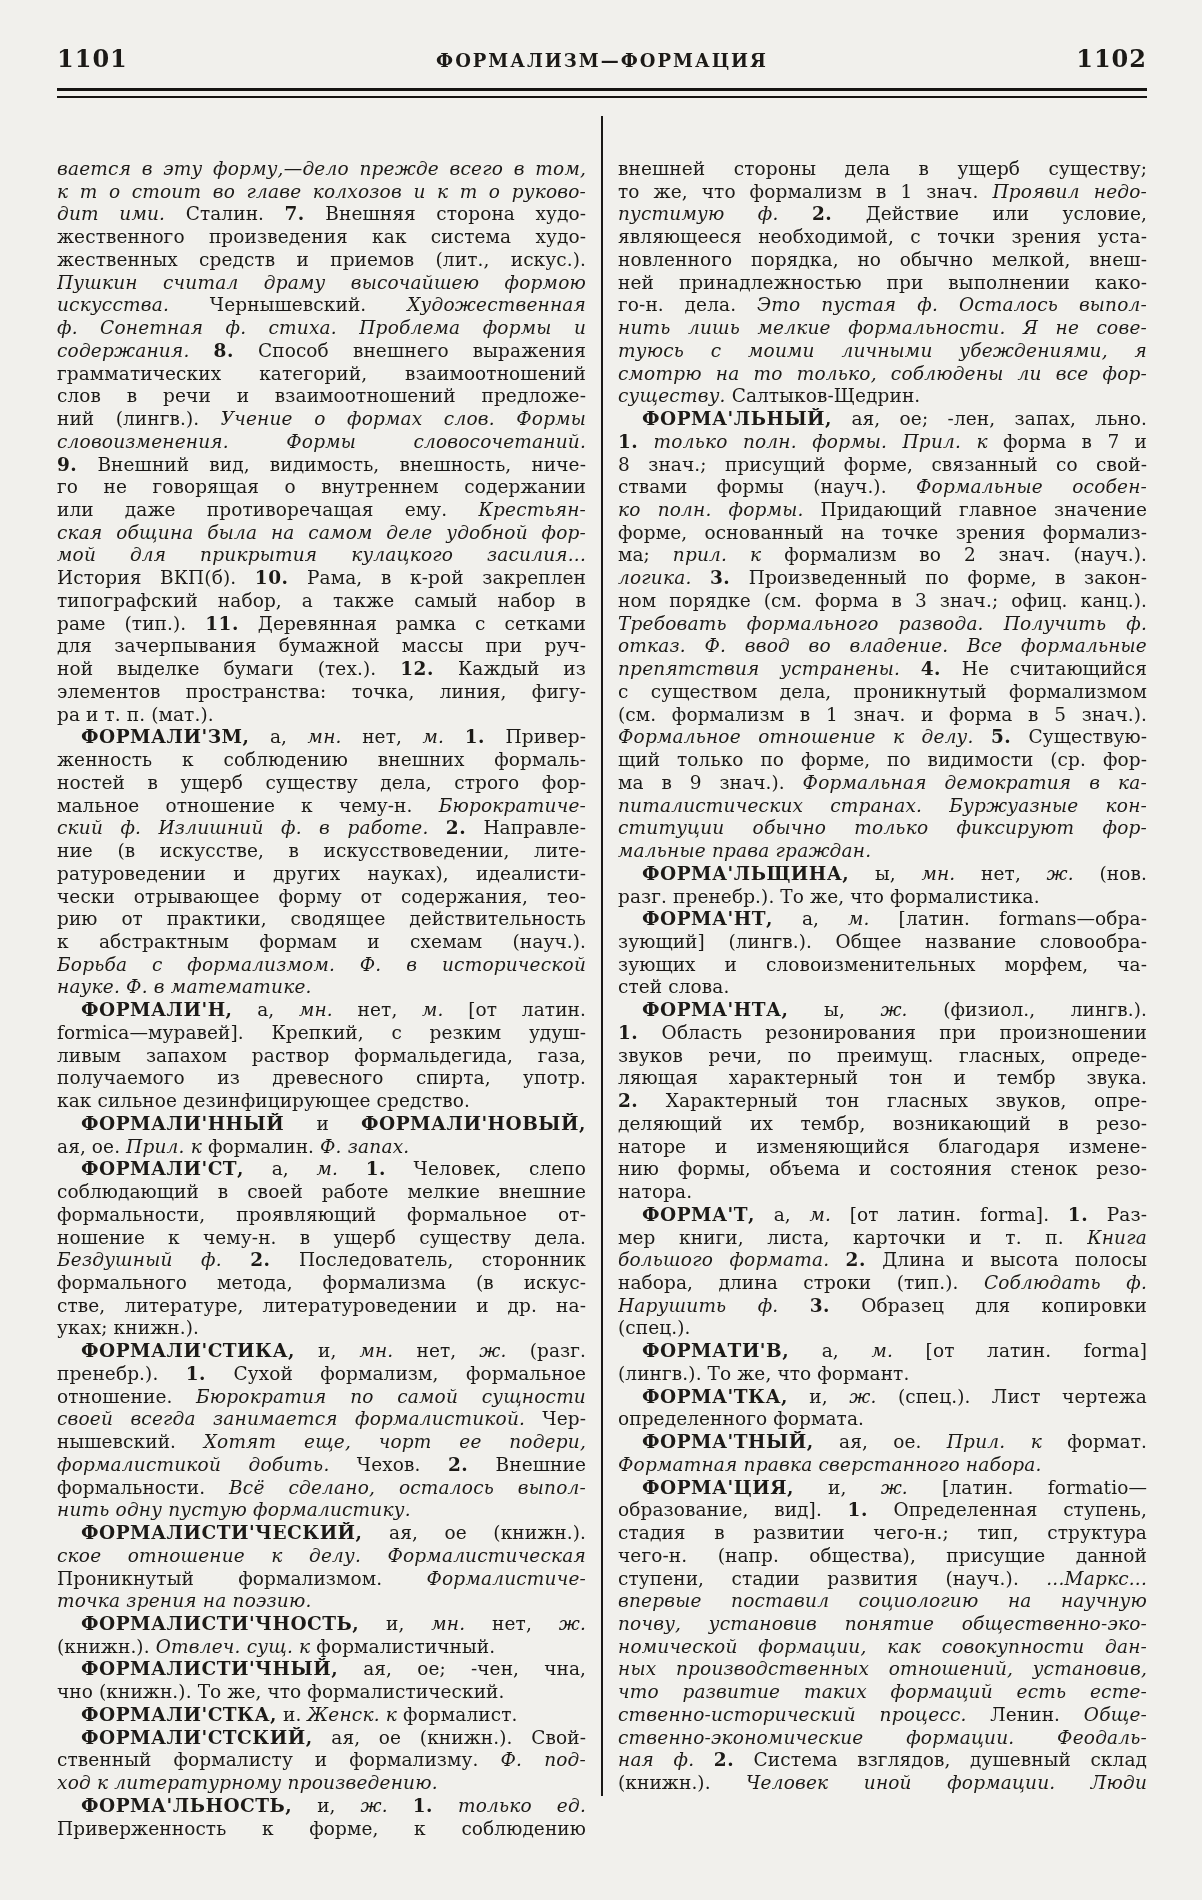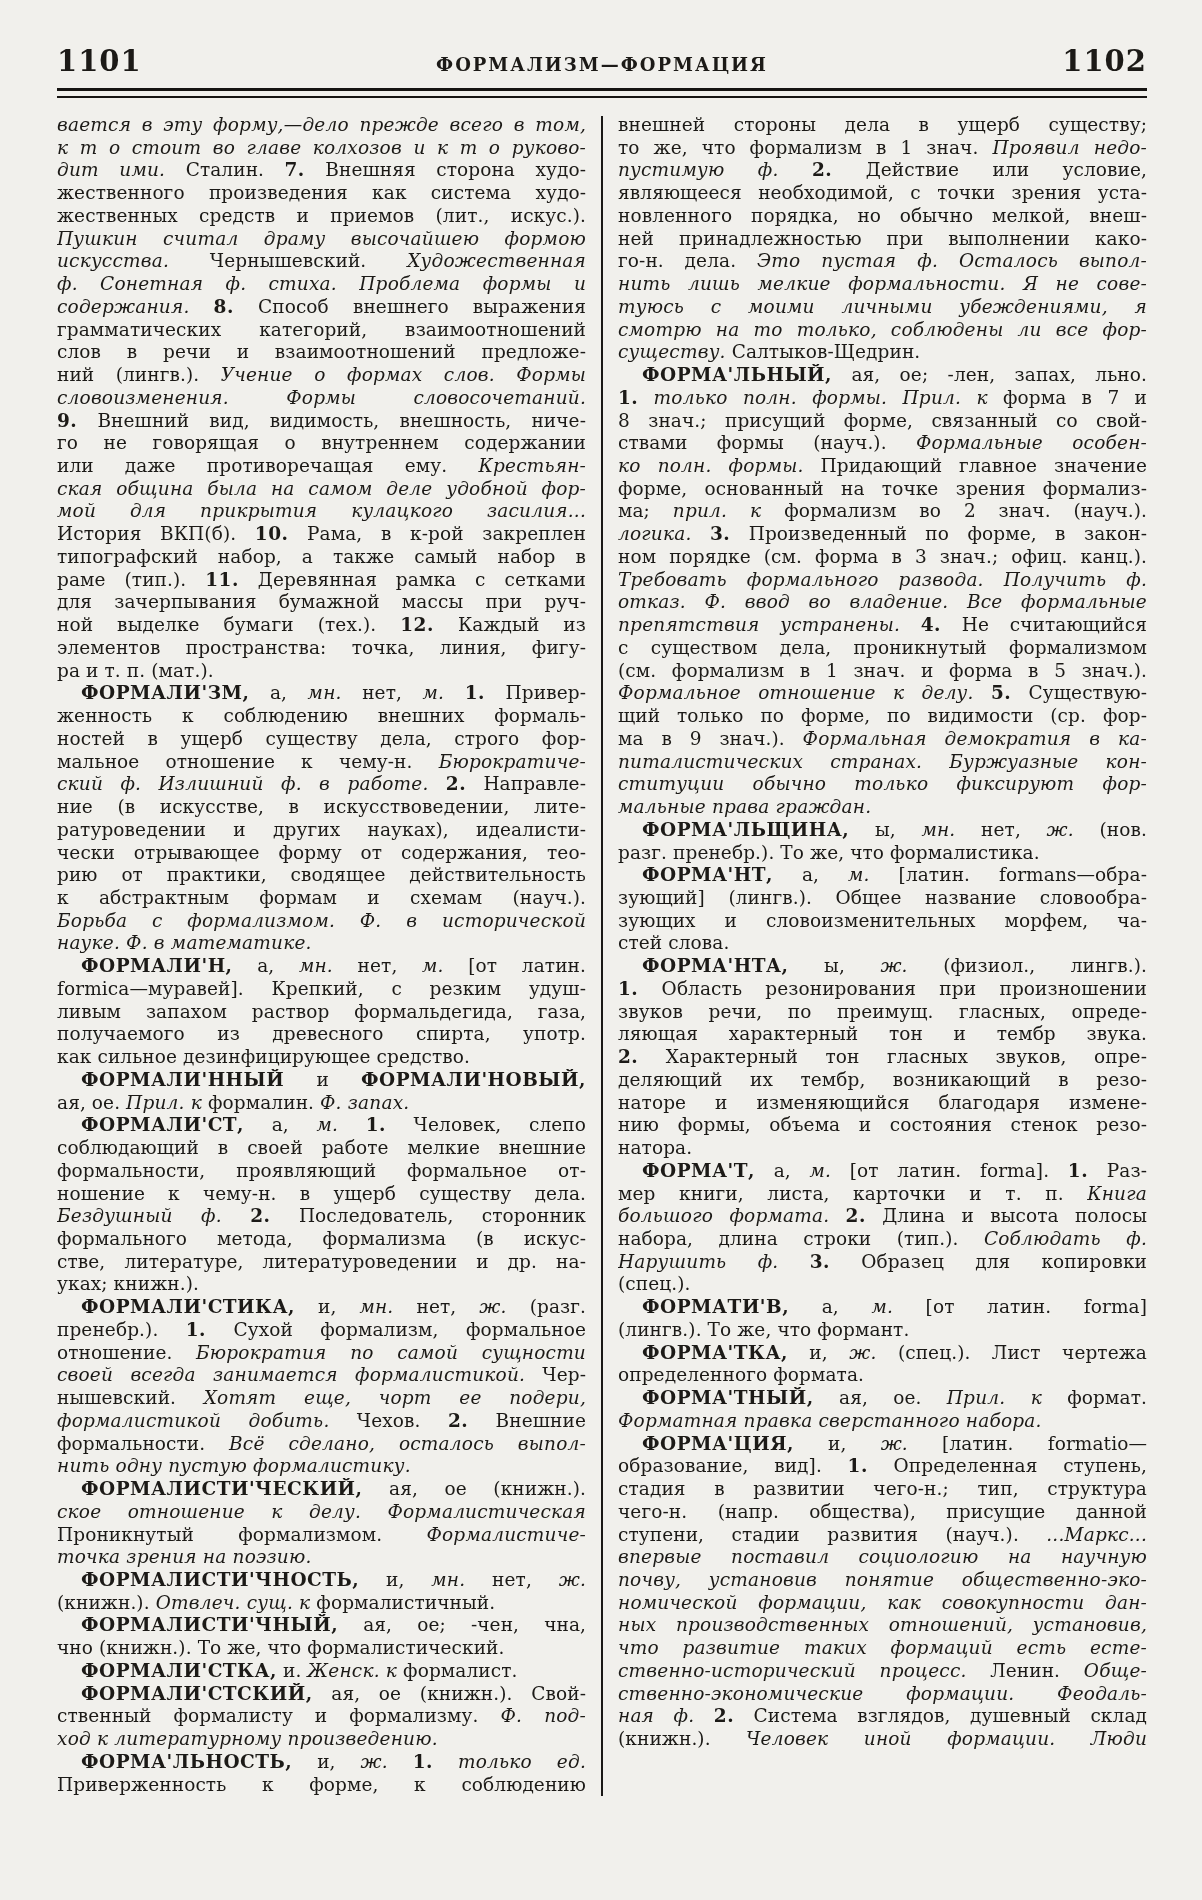--- a/index.html
+++ b/index.html
@@ -8,31 +8,31 @@
     width:1202px;height:1900px;
     background:#f1f0ec;
     color:#1c1a17;
     font-family:"DejaVu Serif","Liberation Serif",serif;
     overflow:hidden;
   }
   .header{
     position:absolute;top:44px;left:57px;width:1090px;
     display:flex;justify-content:space-between;align-items:baseline;
   }
-  .pagenum{font-weight:bold;font-size:29px;letter-spacing:1px;text-align:center;}
+  .pagenum{font-weight:bold;font-size:24px;letter-spacing:1px;text-align:center;}
   .title{font-weight:bold;font-size:18px;letter-spacing:2px;}
   .rule{
     position:absolute;left:57px;width:1090px;top:88px;height:5px;
     border-top:3px solid #161412;border-bottom:2px solid #161412;
   }
   .columns{
     position:absolute;top:114px;left:57px;width:1090px;
     display:flex;gap:32px;
   }
-  .col{width:529px;}
+  .col{width:529px;margin-top:44px;}
   .line{
     font-size:18.5px;
     line-height:22.74px;height:22.74px;
     text-align:justify;text-align-last:justify;
     overflow:hidden;
     letter-spacing:0.1px;
   }
   .line.end{text-align-last:left;}
   .line.ind{text-indent:24px;}
   .s-b{font-weight:bold;letter-spacing:0.5px;}

